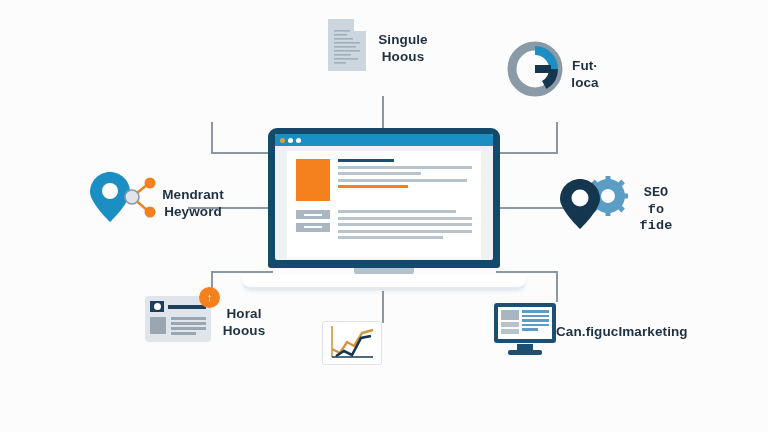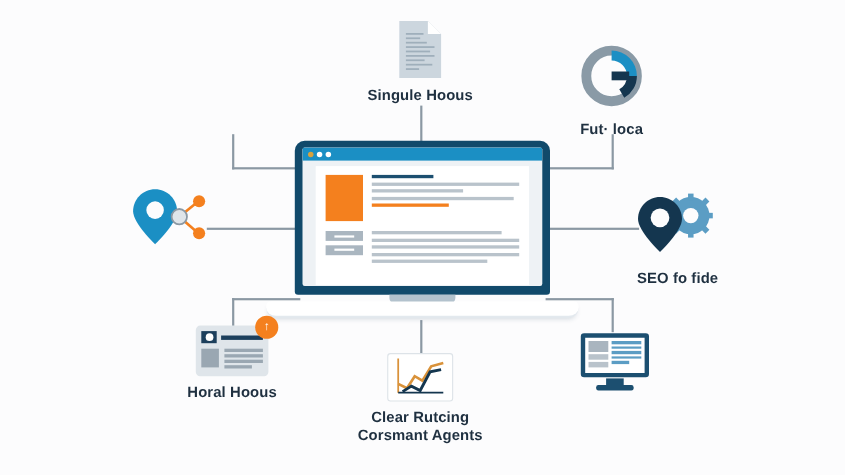--- a/index.html
+++ b/index.html
@@ -12,21 +12,21 @@
     position: relative;
     width: 768px; height: 432px;
     background: #fcfcfd;
   }
   
   .conn { position: absolute; background: #8b98a3; }
   .conn.v { width: 2px; }
   .conn.h { height: 2px; }
 
   
-  .node { position: absolute; display: flex; flex-direction: column;
+  .node { position: absolute; display: flex; flex-direction: row;
           align-items: center; }
   .node .icon { position: relative; }
   .node .lbl {
     margin-top: 7px;
     font-size: 13.5px;
     font-weight: bold;
     color: #1f3040;
     text-align: center;
     line-height: 1.22;
     letter-spacing: .1px;
@@ -254,23 +254,24 @@
       <svg width="78" height="56" viewBox="0 0 78 56">
         <path d="M26 2 C15 2 6 11 6 22 C6 33 26 52 26 52 C26 52 46 33 46 22 C46 11 37 2 26 2 Z" fill="#1b8fc4"></path>
         <circle cx="26" cy="21" r="8" fill="#fcfcfd"></circle>
         <line x1="48" y1="27" x2="64" y2="14" stroke="#f4801e" stroke-width="2.4"></line>
         <line x1="48" y1="27" x2="64" y2="41" stroke="#f4801e" stroke-width="2.4"></line>
         <circle cx="48" cy="27" r="7" fill="#dfe5ea" stroke="#8b98a3" stroke-width="1.6"></circle>
         <circle cx="66" cy="13" r="5.5" fill="#f4801e"></circle>
         <circle cx="66" cy="42" r="5.5" fill="#f4801e"></circle>
       </svg>
     </div>
-  </div>
-
-  <div class="node" style="left:556px; top:175px; width:120px;">
+    <div class="lbl">Mendrant Heyword</div>
+  </div>
+
+  <div class="node" style="left:556px; top:175px; width:120px;font-family:Liberation Mono, monospace;">
     <div class="icon">
       <svg width="80" height="58" viewBox="0 0 80 58">
         <g fill="#5b9dc4">
           <circle cx="52" cy="21" r="17"></circle>
           <g>
             <rect x="49.5" y="1" width="5" height="6"></rect>
             <rect x="49.5" y="35" width="5" height="6"></rect>
             <rect x="32" y="18.5" width="6" height="5"></rect>
             <rect x="66" y="18.5" width="6" height="5"></rect>
             <rect x="36.5" y="5.5" width="5" height="6" transform="rotate(-45 39 8.5)"></rect>
@@ -318,22 +319,20 @@
       <div class="trendbox">
         <svg width="57" height="41" viewBox="0 0 57 41">
           <line x1="9" y1="4" x2="9" y2="35" stroke="#d9923a" stroke-width="1.6"></line>
           <line x1="9" y1="35" x2="50" y2="35" stroke="#14364f" stroke-width="1.6"></line>
           <polyline points="7,4 7,4" fill="none"></polyline>
           <polyline points="9,27 17,31 24,20 31,24 39,11 50,8" fill="none" stroke="#d9923a" stroke-width="2.4"></polyline>
           <polyline points="13,34 21,29 29,33 38,16 48,14" fill="none" stroke="#14364f" stroke-width="2.6"></polyline>
         </svg>
       </div>
     </div>
-    <div class="lbl">Clear Rutcing
-Corsmant Agents</div>
   </div>
 
   <div class="node" style="left:494px; top:303px; width:130px;">
     <div class="icon monitor">
       <div class="mon-screen">
         <div class="mon-left">
           <i class="big"></i>
           <i></i>
           <i></i>
         </div>
@@ -341,15 +340,16 @@
           <i></i>
           <i></i>
           <i></i>
           <i></i>
           <i style="width:60%"></i>
         </div>
       </div>
       <div class="mon-stand"></div>
       <div class="mon-foot"></div>
     </div>
+    <div class="lbl">Can.figucImarketing</div>
   </div>
 
 </div>
 
 </body></html>

